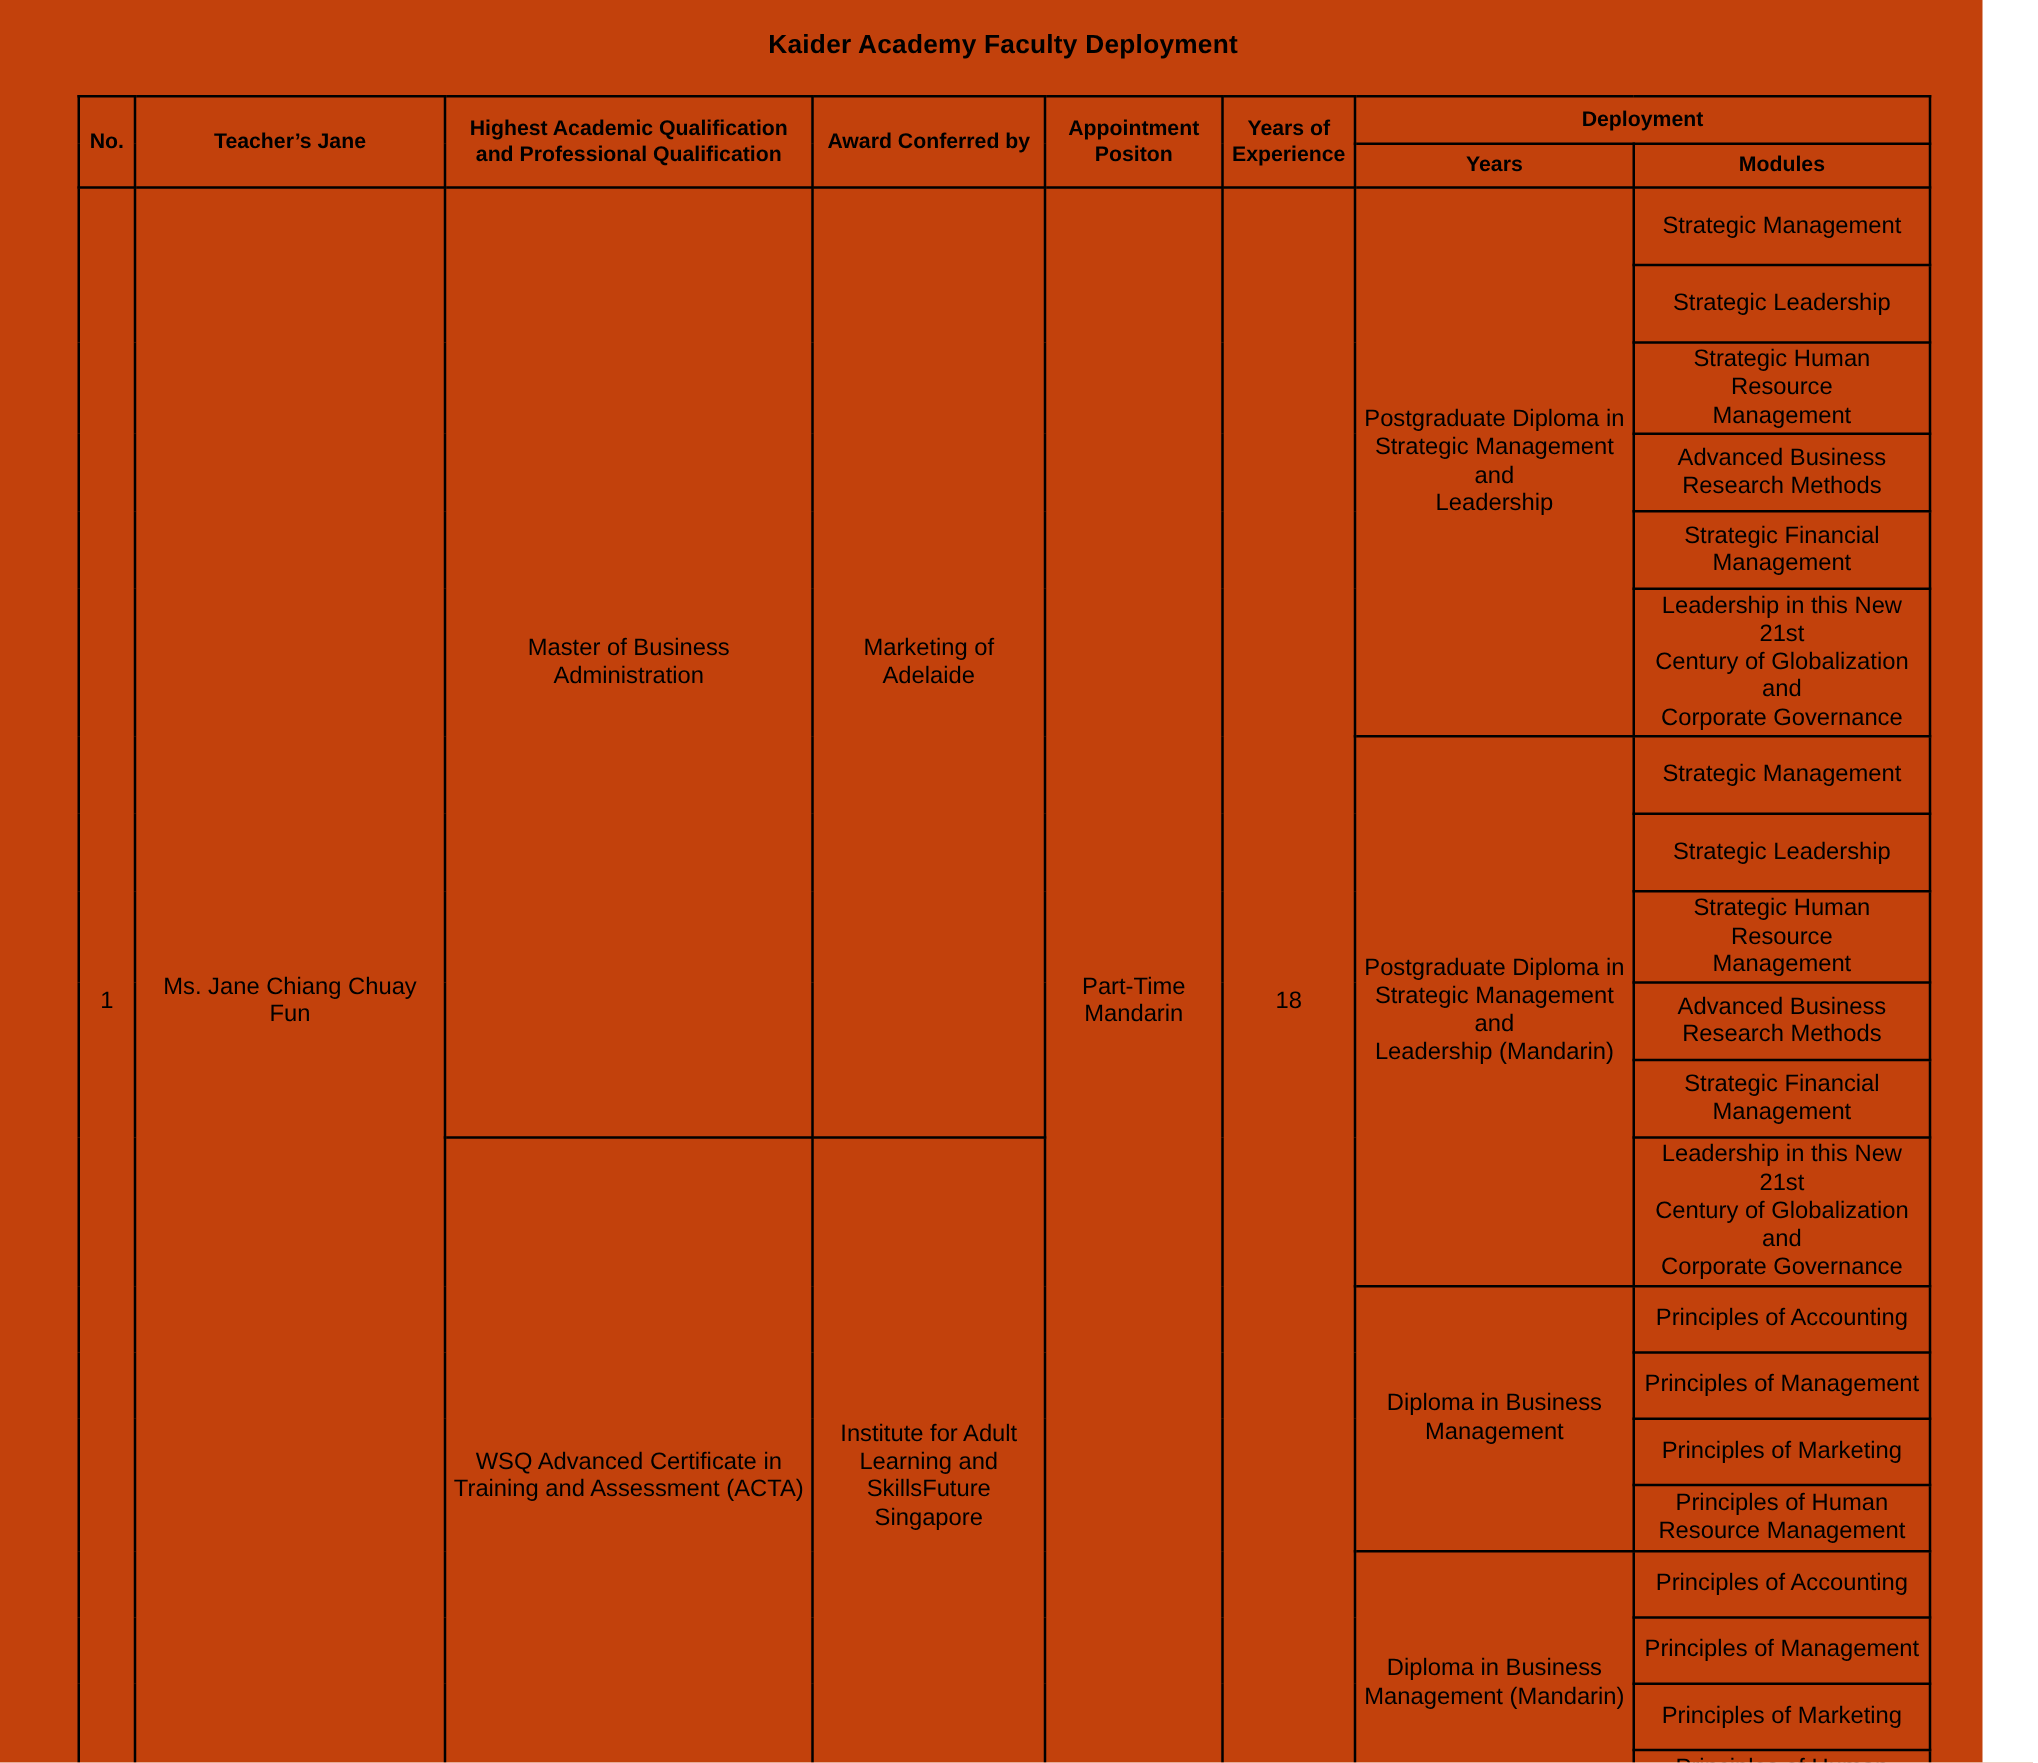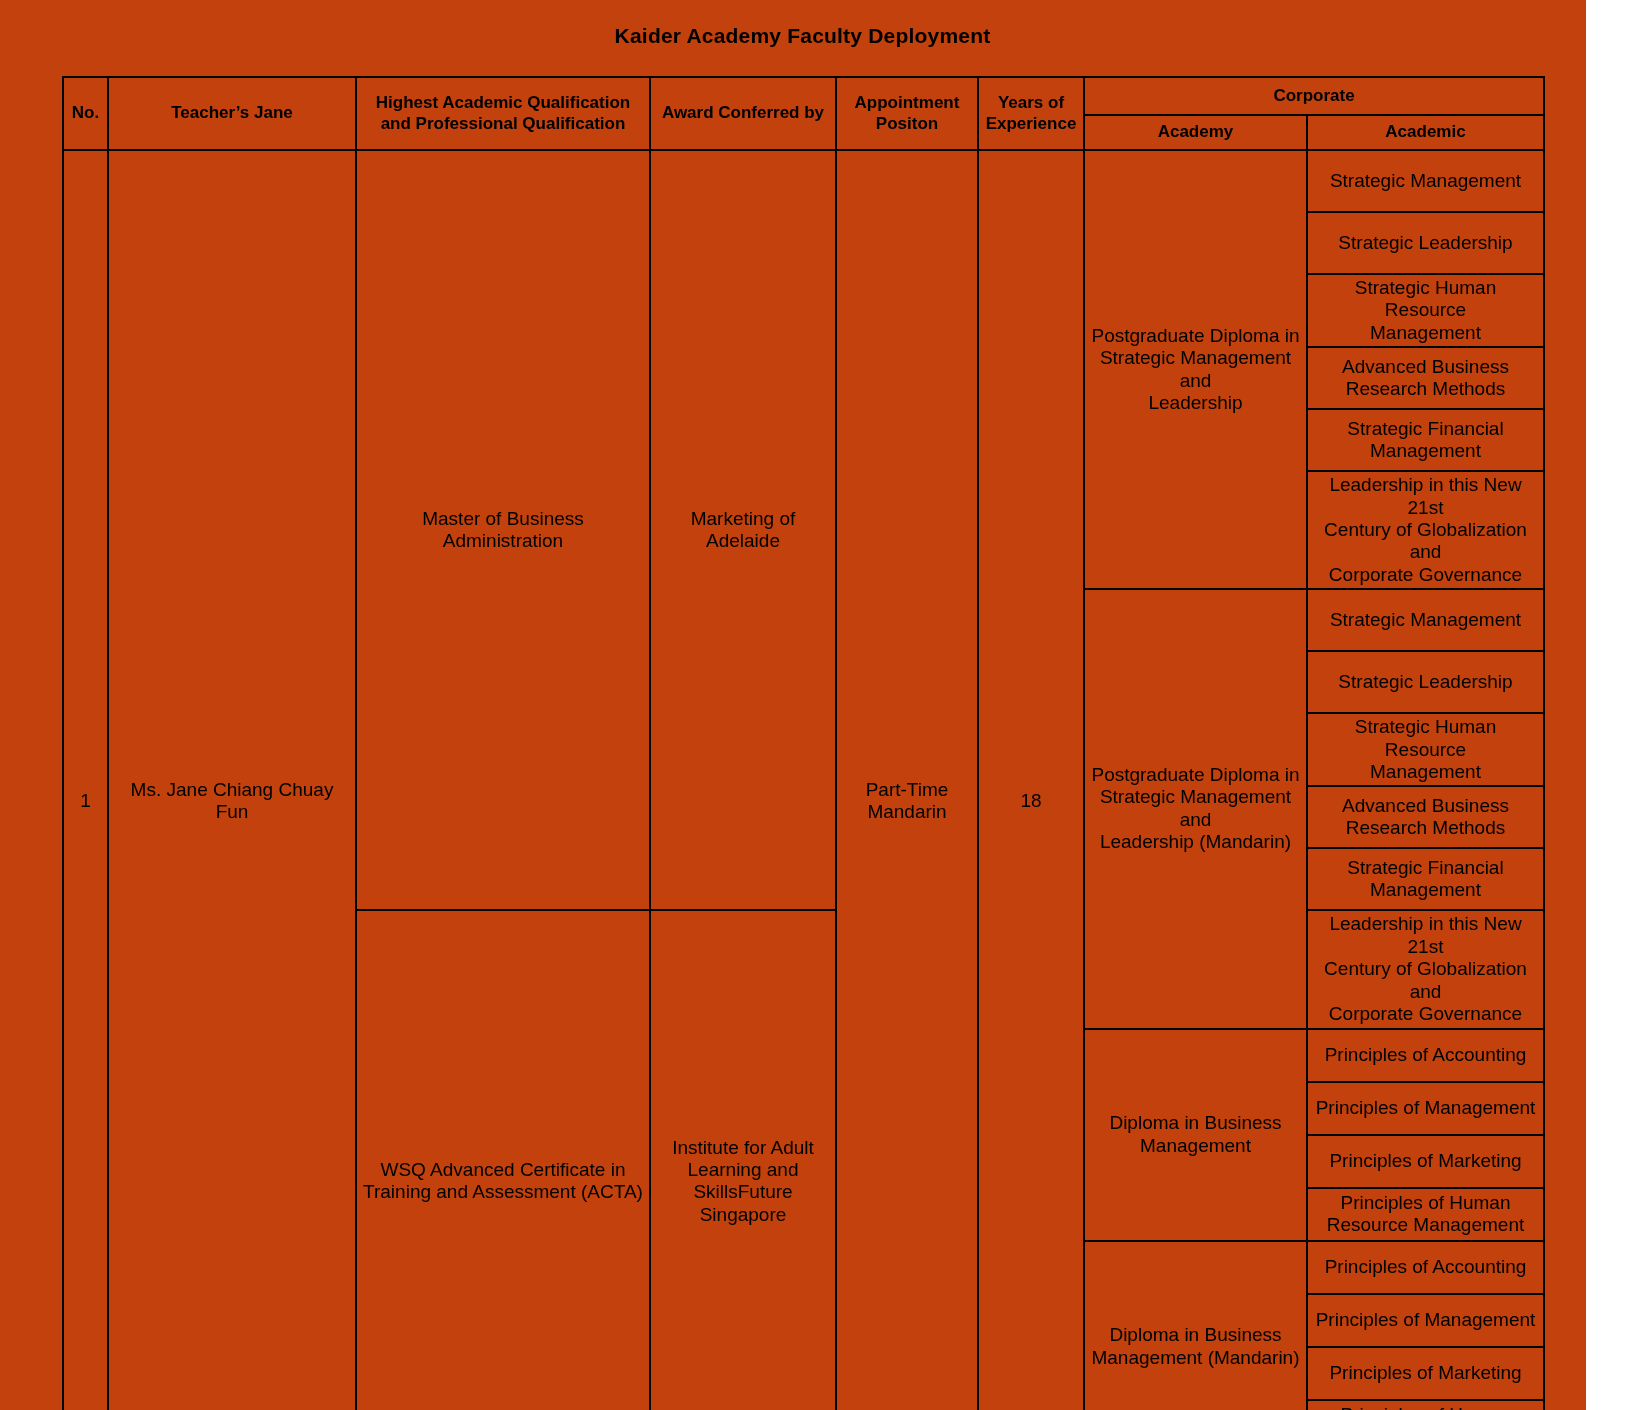--- a/index.html
+++ b/index.html
@@ -78,25 +78,25 @@
       <tr class="hdr-top">
         <th rowspan="2">No.</th>
         <th rowspan="2">Teacher’s Jane</th>
         <th rowspan="2">Highest Academic Qualification
 and Professional Qualification</th>
         <th rowspan="2">Award Conferred by</th>
         <th rowspan="2">Appointment
 Positon</th>
         <th rowspan="2">Years of
 Experience</th>
-        <th colspan="2">Corporate</th>
+        <th colspan="2">Deployment</th>
       </tr>
       <tr class="hdr-sub">
-        <th>Academy</th>
-        <th>Academic</th>
+        <th>Years</th>
+        <th>Modules</th>
       </tr>
     </thead>
 
     <tbody>
       <tr class="r-tall">
         <td rowspan="20">1</td>
         <td rowspan="20">Ms. Jane Chiang Chuay Fun</td>
         <td rowspan="11">Master of Business Administration</td>
         <td rowspan="11">Marketing of Adelaide</td>
         <td rowspan="20">Part-Time

